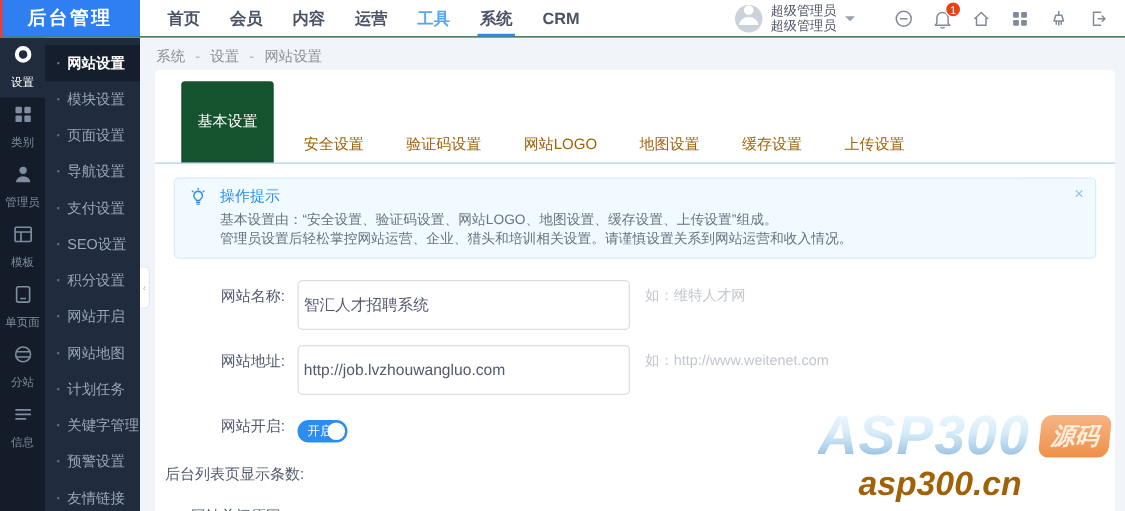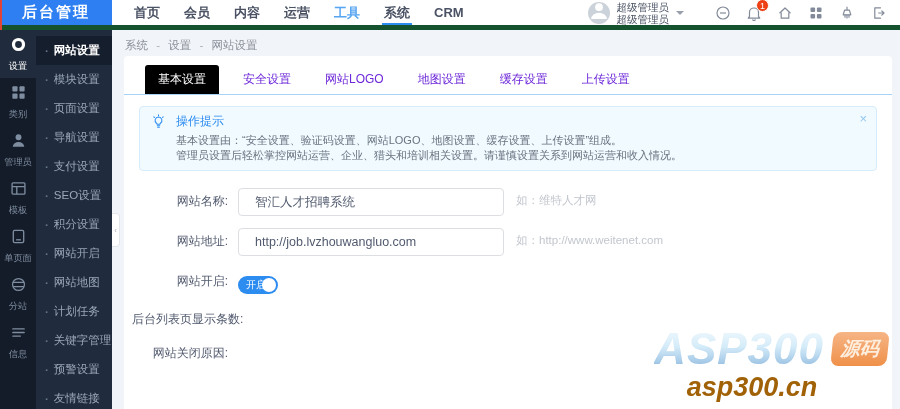--- a/index.html
+++ b/index.html
@@ -1,21 +1,21 @@
 <!DOCTYPE html>
 <html><head>
 <meta charset="utf-8">
 <style>
   * { box-sizing: border-box; margin: 0; padding: 0; }
   body { font-family: "Liberation Sans", "DejaVu Sans", sans-serif; background:#e9ecf1; }
   .screen { position:relative; width:900px; height:409px; overflow:hidden; background:#f1f4f8; }
 
   
   .topbar { position:absolute; left:0; top:0; width:900px; height:30px; background:#fff;
-            display:flex; align-items:stretch; border-bottom:5px solid #14532d; z-index:20; }
+            display:flex; align-items:stretch; border-bottom:1px solid #14532d; z-index:20; }
   .edge-marker { position:absolute; left:0; top:0; width:2px; height:30px; background:#e04338; }
   .logo { width:112px; background:#2e80f2; color:#fff; font-size:15px; font-weight:bold;
           letter-spacing:2px; display:flex; align-items:center; justify-content:center; }
   .topnav { display:flex; margin-left:10px; }
   .topnav-item { position:relative; display:flex; align-items:center; padding:0 12px;
                  font-size:13px; font-weight:bold; color:#4a5264; cursor:pointer; }
   .topnav-item.alt { color:#58a6f2; }
   .topnav-item.active::after { content:""; position:absolute; left:10px; right:10px; bottom:0;
                  height:2px; background:#2d8cf0; }
   .user-area { margin-left:auto; display:flex; align-items:center; padding-right:14px; }
@@ -50,37 +50,37 @@
           border:1px solid #e3e6ea; border-left:none; border-radius:0 4px 4px 0; z-index:16;
           display:flex; align-items:center; justify-content:center; color:#aab0b8; font-size:8px; cursor:pointer; }
 
   
   .content { position:absolute; left:112px; top:30px; right:0; bottom:0; overflow:hidden; }
   .breadcrumb { padding:8px 0 0 13px; font-size:11.5px; color:#8a8f99; height:26px; }
   .breadcrumb .sep { margin:0 5px; color:#aab0b8; }
   .card { margin:0 8px 0 12px; background:#fff; border-radius:4px; height:800px; }
 
   .tabs-row { padding:9px 0 0 21px; border-bottom:1px solid #a9d2f6; display:flex; align-items:flex-end; }
-  .tab { font-size:12px; color:#6d28d9; padding:6px 10px; margin-right:14px; cursor:pointer; white-space:nowrap; }
-  .tab.active { background:#000000; color:#fff; border-radius:3px 3px 0 0; padding:6px 13px; }
+  .tab { font-size:12px; color:#a16207; padding:6px 10px; margin-right:14px; cursor:pointer; white-space:nowrap; }
+  .tab.active { background:#14532d; color:#fff; border-radius:3px 3px 0 0; padding:24px 13px; }
 
   .alert { position:relative; margin:11px 15px 0 15px; background:#f0faff; border:1px solid #d7ecfa;
            border-radius:4px; padding:6px 26px 7px 36px; }
   .alert-bulb { position:absolute; left:11px; top:7px; width:15px; height:15px; }
   .alert-title { font-size:12px; color:#2d8cf0; margin-bottom:3px; }
   .alert-line { font-size:11px; color:#69727f; line-height:15px; }
   .alert-close { position:absolute; right:9px; top:5px; font-size:13px; color:#94c6ee; cursor:pointer; line-height:13px; }
 
   .form { margin-top:17px; }
   .form-row { display:flex; align-items:flex-start; margin-left:20px; margin-bottom:12px; }
   .form-label { width:94px; text-align:right; padding-right:10px; font-size:12px; color:#515a6e;
                 padding-top:5px; flex:none; white-space:nowrap; }
   .form-label.wide { width:106px; margin-left:-12px; }
   .ctl { width:266px; flex:none; }
-  input.ipt { width:266px; height:28px; border:1px solid #dcdee2; border-radius:4px; padding:0 16px;
+  input.ipt { width:266px; height:40px; border:1px solid #dcdee2; border-radius:4px; padding:0 4px;
               font-size:12.5px; color:#515a6e; outline:none; background:#fff;
               font-family:"Liberation Sans","DejaVu Sans",sans-serif; }
   input.ipt.faint { border-color:#e6e8eb; }
   textarea.txa { width:266px; height:68px; border:1px solid #dcdee2; border-radius:4px; padding:4px 8px;
               font-size:12px; color:#515a6e; resize:none; outline:none;
               font-family:"Liberation Sans","DejaVu Sans",sans-serif; }
   .txa-wrap { position:relative; width:266px; }
   .grip { position:absolute; right:2px; bottom:4px; width:8px; height:8px;
           background:linear-gradient(135deg, transparent 50%, #b8bdc4 50%, #b8bdc4 58%, transparent 58%,
           transparent 70%, #b8bdc4 70%, #b8bdc4 78%, transparent 78%); pointer-events:none; }
@@ -292,20 +292,21 @@
       <span class="sep">-</span>
       <span>设置</span>
       <span class="sep">-</span>
       <span>网站设置</span>
     </div>
 
     <div class="card">
       <div class="tabs-row">
         <div class="tab active">基本设置</div>
         <div class="tab">安全设置</div>
+        <div class="tab">验证码设置</div>
         <div class="tab">网站LOGO</div>
         <div class="tab">地图设置</div>
         <div class="tab">缓存设置</div>
         <div class="tab">上传设置</div>
       </div>
 
       <div class="alert">
         <span class="alert-bulb">
           <svg viewBox="0 0 16 16" fill="none" stroke="#2d8cf0" stroke-width="1.1" stroke-linecap="round">
             <path d="M8 3.2 a3.7 3.7 0 0 1 2.1 6.7 c-.4.3-.6.7-.6 1.1 h-3 c0-.4-.2-.8-.6-1.1 A3.7 3.7 0 0 1 8 3.2 Z"></path>

